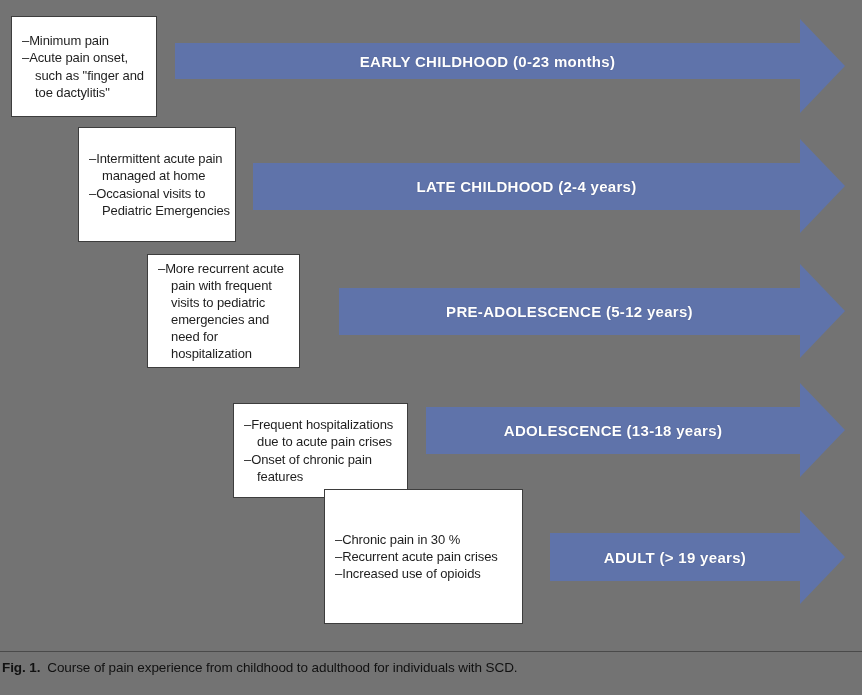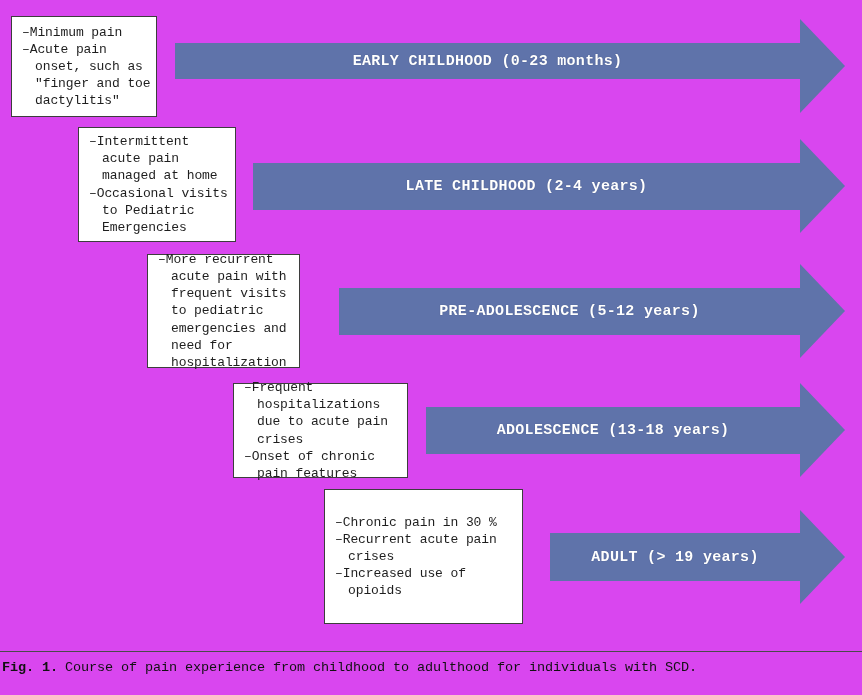--- a/index.html
+++ b/index.html
@@ -3,21 +3,21 @@
 <meta charset="utf-8">
 <style>
   :root{
     --arrow:#5f73aa;
     --box-border:#3d3d3d;
     --ink:#1e1e1e;
     --label:#ffffff;
   }
   *{box-sizing:border-box;margin:0;padding:0;}
   body{background:#ffffff;font-family:"Liberation Sans",sans-serif;}
-  .figure{position:relative;width:862px;height:695px;background:#d946ef;overflow:hidden;font-family:Liberation Mono, monospace;}
+  .figure{position:relative;width:862px;height:695px;background:#737373;overflow:hidden;}
   .diagram{position:absolute;left:0;top:0;width:862px;height:651px;}
 
   
   .note-box{
     position:absolute;
     background:#ffffff;
     border:1.5px solid var(--box-border);
     display:flex;flex-direction:column;justify-content:center;
     padding:4px 5px 4px 10px;
     font-size:13px;line-height:1.32;color:var(--ink);
@@ -49,21 +49,21 @@
   .head-s1{left:800px;top:19px;}
 
   .box-s2{left:78px;top:127px;width:158px;height:115px;}
   .shaft-s2{left:253px;top:163px;width:547px;height:47px;}
   .head-s2{left:800px;top:139px;}
 
   .box-s3{left:147px;top:254px;width:153px;height:114px;}
   .shaft-s3{left:339px;top:288px;width:461px;height:47px;}
   .head-s3{left:800px;top:264px;}
 
-  .box-s4{left:233px;top:383px;width:175px;height:95px;}
+  .box-s4{left:233px;top:403px;width:175px;height:95px;}
   .shaft-s4{left:426px;top:407px;width:374px;height:47px;}
   .head-s4{left:800px;top:383px;}
 
   .box-s5{left:324px;top:489px;width:199px;height:135px;}
   .shaft-s5{left:550px;top:533px;width:250px;height:48px;align-items:center;}
   .head-s5{left:800px;top:510px;}
 
   
   .caption{
     position:absolute;left:0;top:651px;width:862px;

